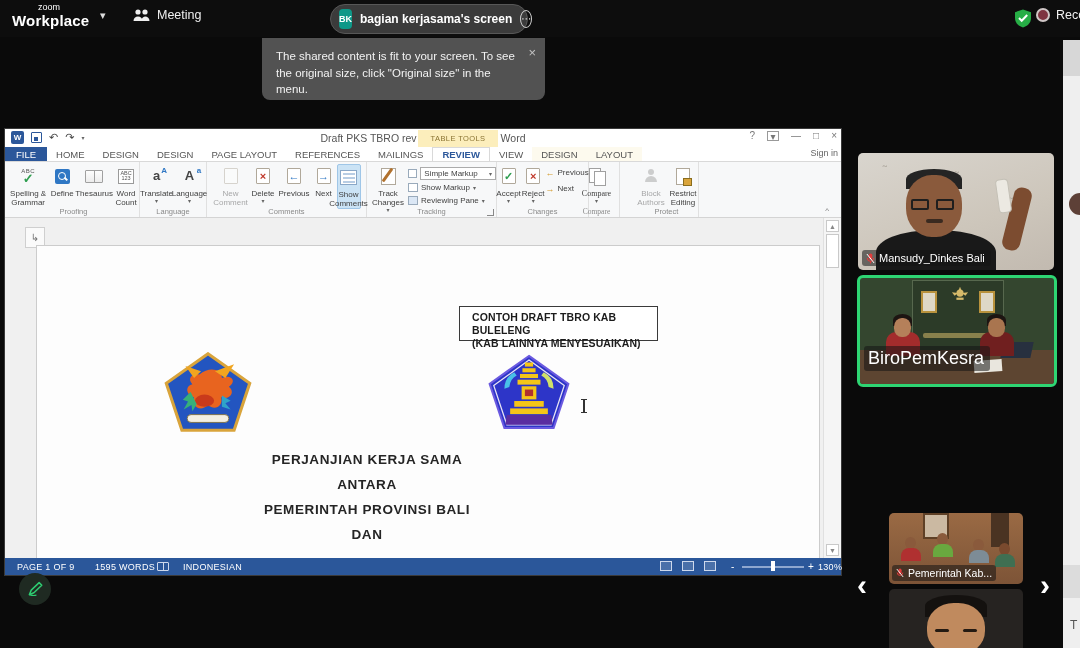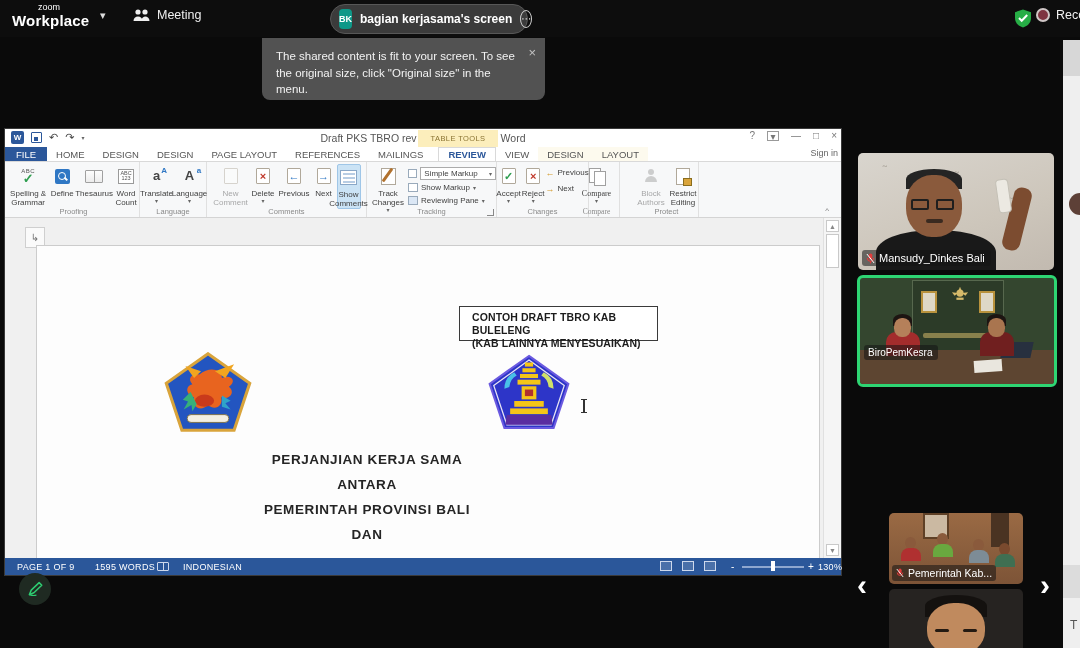--- a/index.html
+++ b/index.html
@@ -51,21 +51,21 @@
   .w-controls span { font-size:10px; color:#777; line-height:1; }
   .ribbon-opts { width:12px; height:10px; border:1px solid #999; font-size:6px; color:#777; text-align:center; line-height:8px; }
 
   
   .tt-band { position:absolute; left:413px; top:1px; width:80px; height:17px; background:var(--tabyellow); color:#8a7433; font-size:7.5px; text-align:center; line-height:17px; letter-spacing:.4px; }
 
   
   .w-tabs { position:absolute; left:0; top:18px; width:100%; height:15px; background:#fff; border-bottom:1px solid #d9d9d9; display:flex; align-items:stretch; font-size:9.5px; color:#555; }
   .tab { padding:0 9px; display:flex; align-items:center; white-space:nowrap; }
   .tab-file { background:var(--accent); color:#fff; padding:0 11px; }
-  .tab-active { background:#fff; color:var(--accent); border:1px solid #d9d9d9; border-bottom:none; font-weight:bold;margin-left:6px; }
+  .tab-active { background:#fff; color:var(--accent); border:1px solid #d9d9d9; border-bottom:none; font-weight:bold; }
   .tab-context { background:#fdfaee; }
   .sign-in { position:absolute; right:3px; top:19px; font-size:9px; color:#666; }
 
   
   .w-ribbon { position:absolute; left:0; top:33px; width:100%; height:56px; background:#f7f8f9; border-bottom:1px solid #d4d4d4; }
   .rgroup { position:absolute; top:0; height:55px; border-right:1px solid #e0e0e0; }
   .glabel { position:absolute; bottom:1px; left:0; width:100%; text-align:center; font-size:7.5px; color:#8a8a8a; }
   .grow { position:absolute; top:2px; left:0; width:100%; display:flex; justify-content:center; gap:1px; }
   .rbtn { display:flex; flex-direction:column; align-items:center; font-size:8px; color:#3f3f3f; text-align:center; line-height:1.15; padding-top:1px; }
   .rbtn .cap { margin-top:2px; white-space:pre-line; }
@@ -576,21 +576,21 @@
     <div class="t2-w" style="left:26px;bottom:28px">
       <div class="t2-hair"></div>
         <div class="t2-head"></div>
       <div class="t2-body" style="background:#a32c2c"></div>
     </div>
     <div class="t2-w" style="right:40px;bottom:28px">
       <div class="t2-hair"></div>
         <div class="t2-head" style="background:#a9754f"></div>
       <div class="t2-body" style="background:#701f1f"></div>
     </div>
-    <div class="name-tag" style="font-size:10px;bottom:24px">
+    <div class="name-tag" style="font-size:18px;bottom:13px">
       <span>BiroPemKesra</span>
     </div>
   </div>
 
   <div class="tile tile3">
     <div class="t3-window"></div>
     <div class="t3-door"></div>
     <div class="t3-head" style="left:16px;top:24px"></div>
     <div class="t3-body" style="left:12px;top:35px;background:#b03030"></div>
     <div class="t3-head" style="left:48px;top:20px"></div>

